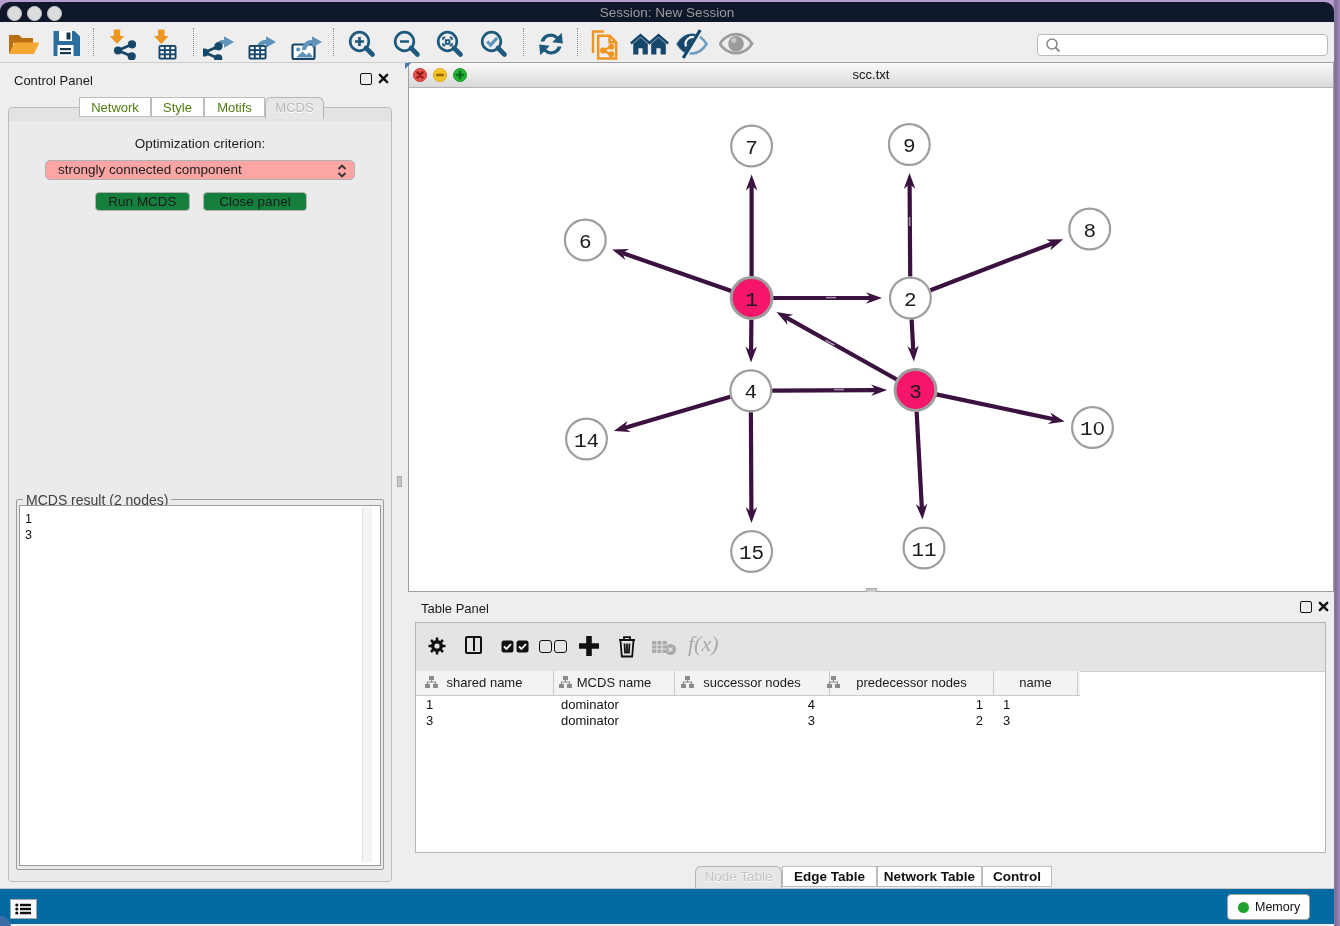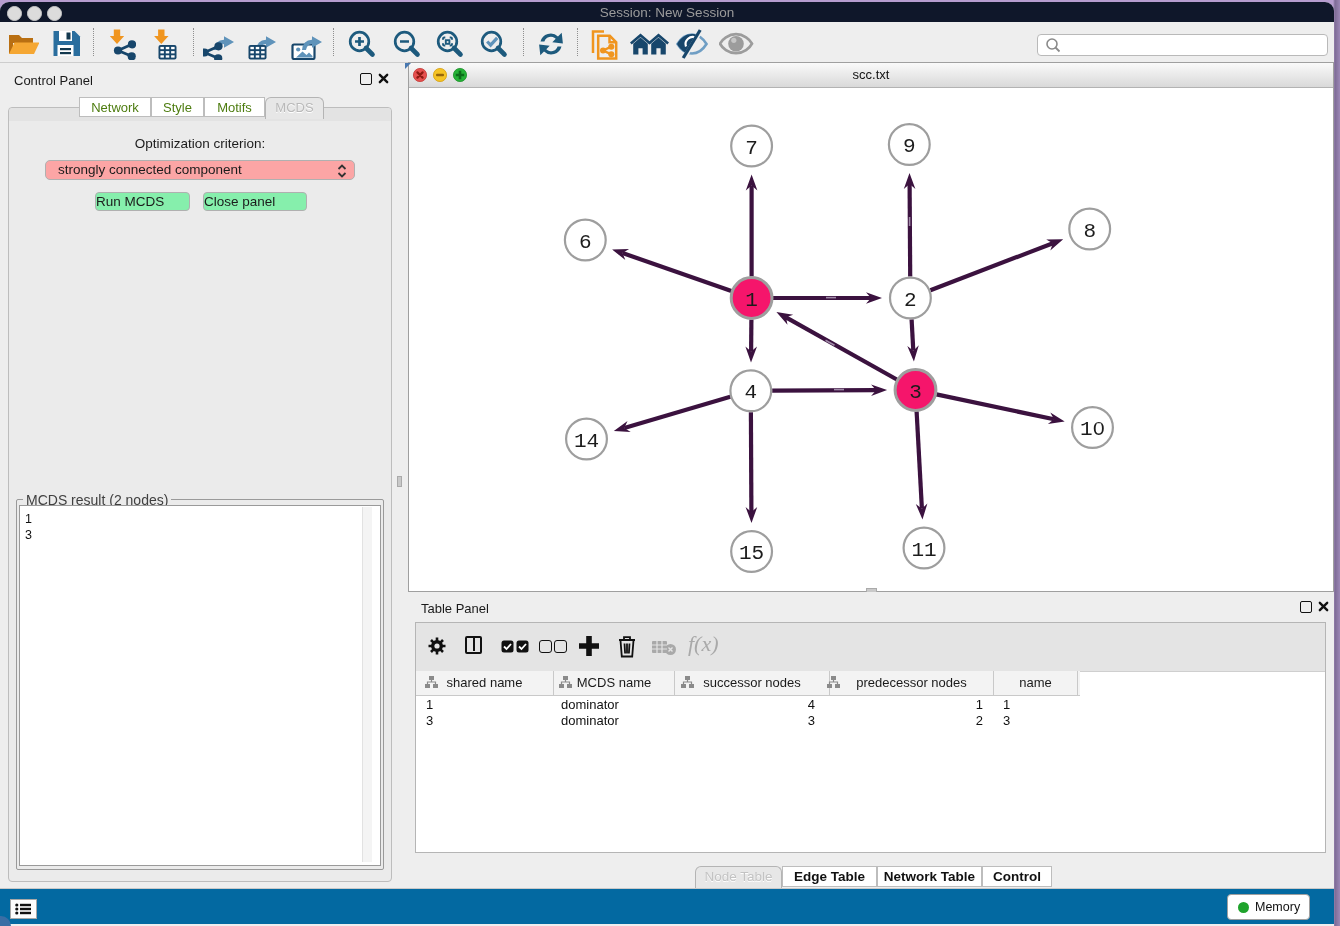--- a/index.html
+++ b/index.html
@@ -17,21 +17,21 @@
   #cp-title{position:absolute;left:14px;top:10px;font-size:13px;color:#1a1a1a}
   .wicon{position:absolute;top:9px}
   #cp-tabs{position:absolute;left:0;top:95px;width:400px;height:22px;z-index:3}
   .cptab{position:absolute;top:0;height:20px;background:#fff;border:1px solid #bdbdbd;font-size:13px;color:#4d7c0f;text-align:center;line-height:20px;box-sizing:border-box}
   .cptab.sel{background:#e7e7e7;border:1px solid #b4b4b4;border-bottom:none;border-radius:6px 6px 0 0;color:#b9b9b9;text-shadow:0 1px 0 #fff}
   #cp-pane{position:absolute;left:8px;top:105px;width:384px;height:775px;background:#ebebeb;border:1px solid #bdbdbd;border-radius:4px;box-sizing:border-box}
   #cp-pane .topband{position:absolute;left:0;top:0;width:100%;height:13px;background:#e3e3e3;border-radius:4px 4px 0 0}
   #optlabel{position:absolute;left:0;top:28px;width:100%;text-align:center;font-size:13.5px;color:#1c1c1c}
   #combo{position:absolute;left:36px;top:52px;width:310px;height:20px;background:#fca5a5;border:1px solid #b0b0b0;border-radius:5px;box-sizing:border-box}
   #combo span{position:absolute;left:12px;top:2px;font-size:13.5px;color:#1c1c1c}
-  .btn{position:absolute;top:84px;height:19px;background:#86efac;border:1px solid #b0b0b0;border-radius:4px;font-size:13.5px;color:#1c1c1c;text-align:left;line-height:17px;box-sizing:border-box}
+  .btn{position:absolute;top:84px;height:19px;background:#15803d;border:1px solid #b0b0b0;border-radius:4px;font-size:13.5px;color:#1c1c1c;text-align:center;line-height:17px;box-sizing:border-box}
   #fieldset{position:absolute;left:7px;top:391px;width:366px;height:369px;border:1px solid #9a9a9a;border-radius:2px}
   #fieldset legend{position:absolute;left:6px;top:-8px;background:#ebebeb;padding:0 3px;font-size:14px;color:#404040}
   #mcdsbox{position:absolute;left:2px;top:5px;width:362px;height:361px;background:#fff;border:1px solid #9a9a9a;box-sizing:border-box}
   #mcdsbox .ln{position:absolute;left:5px;font-size:12.5px;color:#111}
   #mcds-scroll{position:absolute;right:8px;top:1px;width:9px;height:355px;background:#f4f4f4;border-left:1px solid #e2e2e2}
   
   #netwin{position:absolute;left:408px;top:60px;width:926px;height:530px;border:1px solid #9f9f9f;box-sizing:border-box;background:#fff}
   #nettitle{position:absolute;left:0;top:0;width:100%;height:24px;background:linear-gradient(#fafafa,#ebebeb 45%,#d9d9d9);border-bottom:1px solid #b3b3b3}
   #nettitle .txt{position:absolute;top:4px;left:0;width:100%;text-align:center;font-size:13px;color:#111;font-weight:normal}
   

